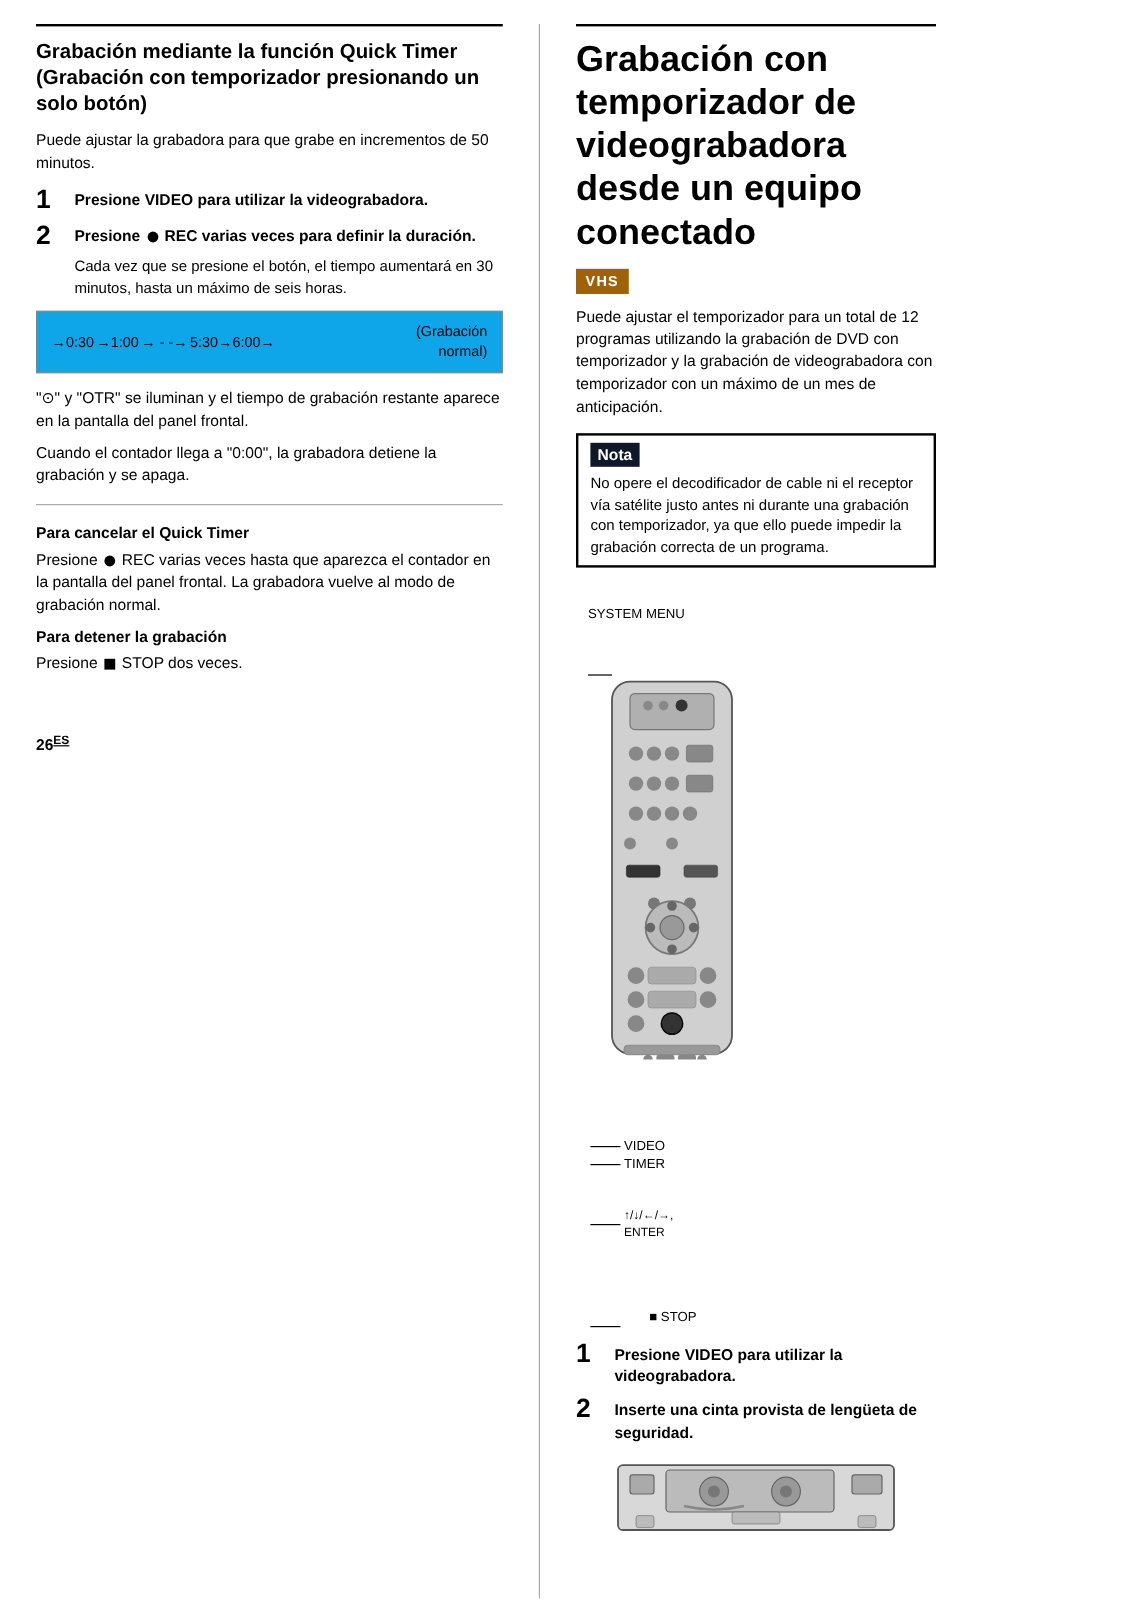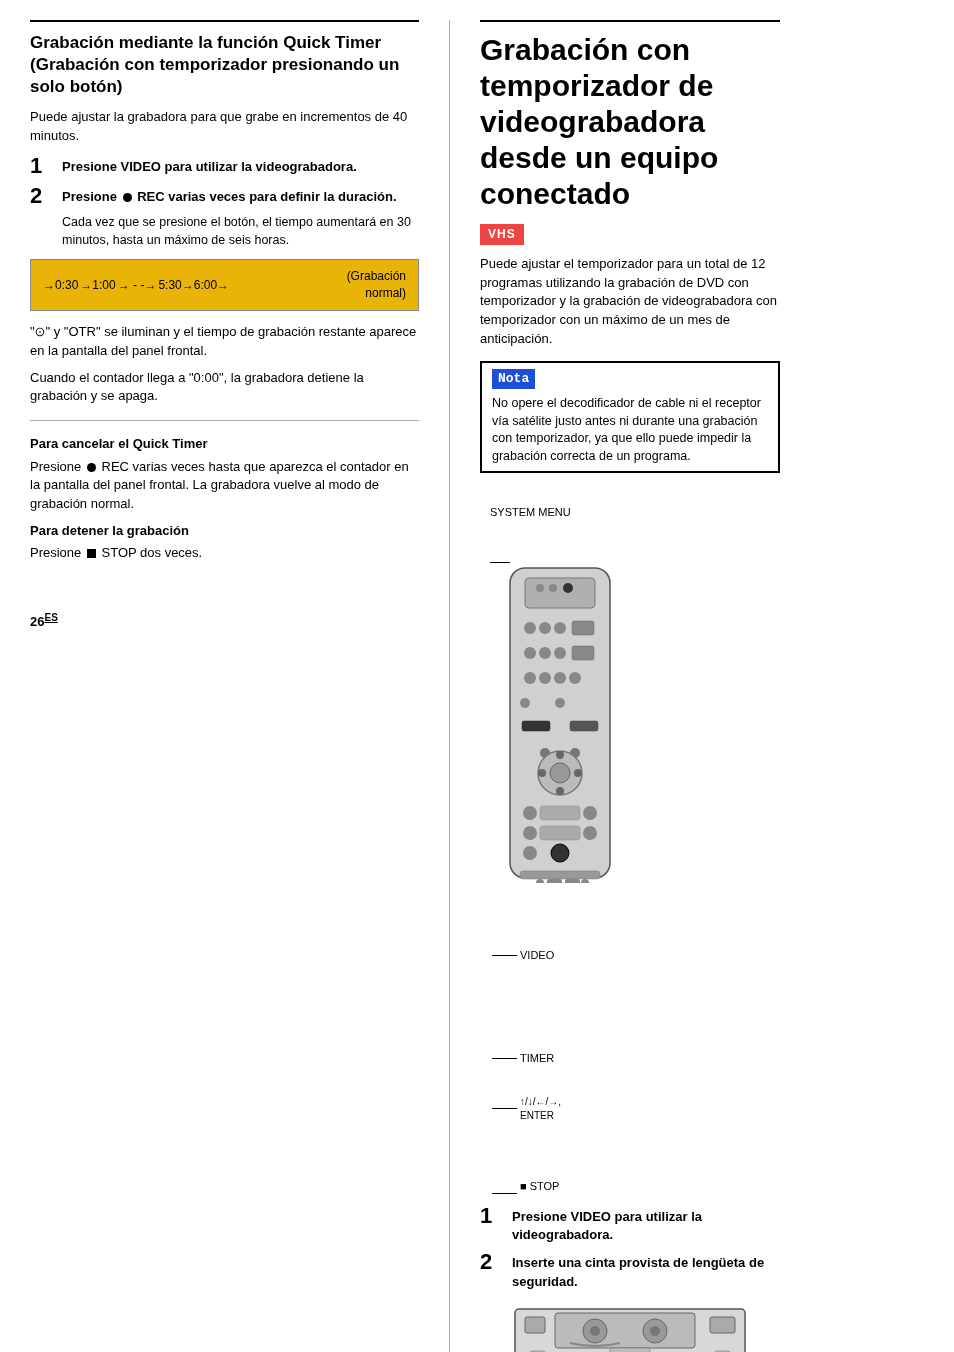--- a/index.html
+++ b/index.html
@@ -77,21 +77,21 @@
     }
     
     .timer-diagram {
       border: 1px solid #888;
       padding: 8px 12px;
       margin: 10px 0 12px 0;
       display: flex;
       align-items: center;
       justify-content: space-between;
       font-size: 12px;
-      background: #eab308;
+      background: #0ea5e9;
     }
     .timer-sequence {
       display: flex;
       align-items: center;
       gap: 2px;
       font-size: 12px;
     }
     .timer-note {
       font-size: 12px;
       color: #000;
@@ -119,44 +119,43 @@
     }
 
     
     .right-main-title {
       font-size: 30px;
       font-weight: bold;
       line-height: 1.2;
       margin-bottom: 12px;
     }
     .vhs-badge {
-      background: #ef4444;
+      background: #a16207;
       color: #fff;
       font-size: 12px;
       font-weight: bold;
       padding: 2px 8px;
       display: inline-block;
       margin-bottom: 10px;
       letter-spacing: 1px;
     }
     .nota-box {
       border: 2px solid #000;
       padding: 6px 10px;
       margin: 12px 0;
     }
     .nota-title {
       font-size: 13px;
       font-weight: bold;
       margin-bottom: 4px;
-      background: #1d4ed8;
+      background: #0f172a;
       color: #fff;
       display: inline-block;
       padding: 1px 6px;
       margin-bottom: 6px;
-      font-family: Liberation Mono, monospace;
     }
     .nota-text {
       font-size: 12.5px;
       line-height: 1.4;
     }
 
     
     .right-step {
       display: flex;
       flex-direction: row;
@@ -207,21 +206,21 @@
 <body>
 
 <div class="page">
   <div class="two-col">
 
     <div class="left-col">
       <div class="left-top-rule"></div>
 
       <div class="section-title-bold">Grabación mediante la función Quick Timer (Grabación con temporizador presionando un solo botón)</div>
 
-      <div class="body-text">Puede ajustar la grabadora para que grabe en incrementos de 40 minutos.</div>
+      <div class="body-text">Puede ajustar la grabadora para que grabe en incrementos de 50 minutos.</div>
 
       <div class="step">
         <div class="step-num">1</div>
         <div class="step-text">
           Presione VIDEO para utilizar la videograbadora.
         </div>
       </div>
 
       <div class="step">
         <div class="step-num">2</div>
@@ -360,31 +359,31 @@
             </svg>
           </div>
 
           <div style="display:flex; flex-direction:column; margin-left: 2px; padding-top: 5px;">
 
             <div style="display:flex; align-items:center; margin-top: 55px;">
               <div style="width:25px; height:1px; background:#000;"></div>
               <span style="font-size:11px; margin-left:3px;">VIDEO</span>
             </div>
 
-            <div style="display:flex; align-items:center; margin-top: 88px; text-align: right;">
+            <div style="display:flex; align-items:center;  text-align: right;">
               <div style="width:25px; height:1px; background:#000;"></div>
               <span style="font-size:11px; margin-left:3px;">TIMER</span>
             </div>
 
             <div style="display:flex; align-items:center; margin-top: 28px;">
               <div style="width:25px; height:1px; background:#000;"></div>
               <span style="font-size:10px; margin-left:3px; white-space:nowrap;">↑/↓/←/→,<br>ENTER</span>
             </div>
 
-            <div style="display:flex; align-items:flex-end; margin-top: 56px;">
+            <div style="display:flex; align-items:flex-end; margin-top: 56px; gap: 21px;">
               <div style="width:25px; height:1px; background:#000;"></div>
               <span style="font-size:11px; margin-left:3px; white-space:nowrap;">■ STOP</span>
             </div>
           </div>
 
         </div>
       </div>
 
       
       <div class="right-step">

